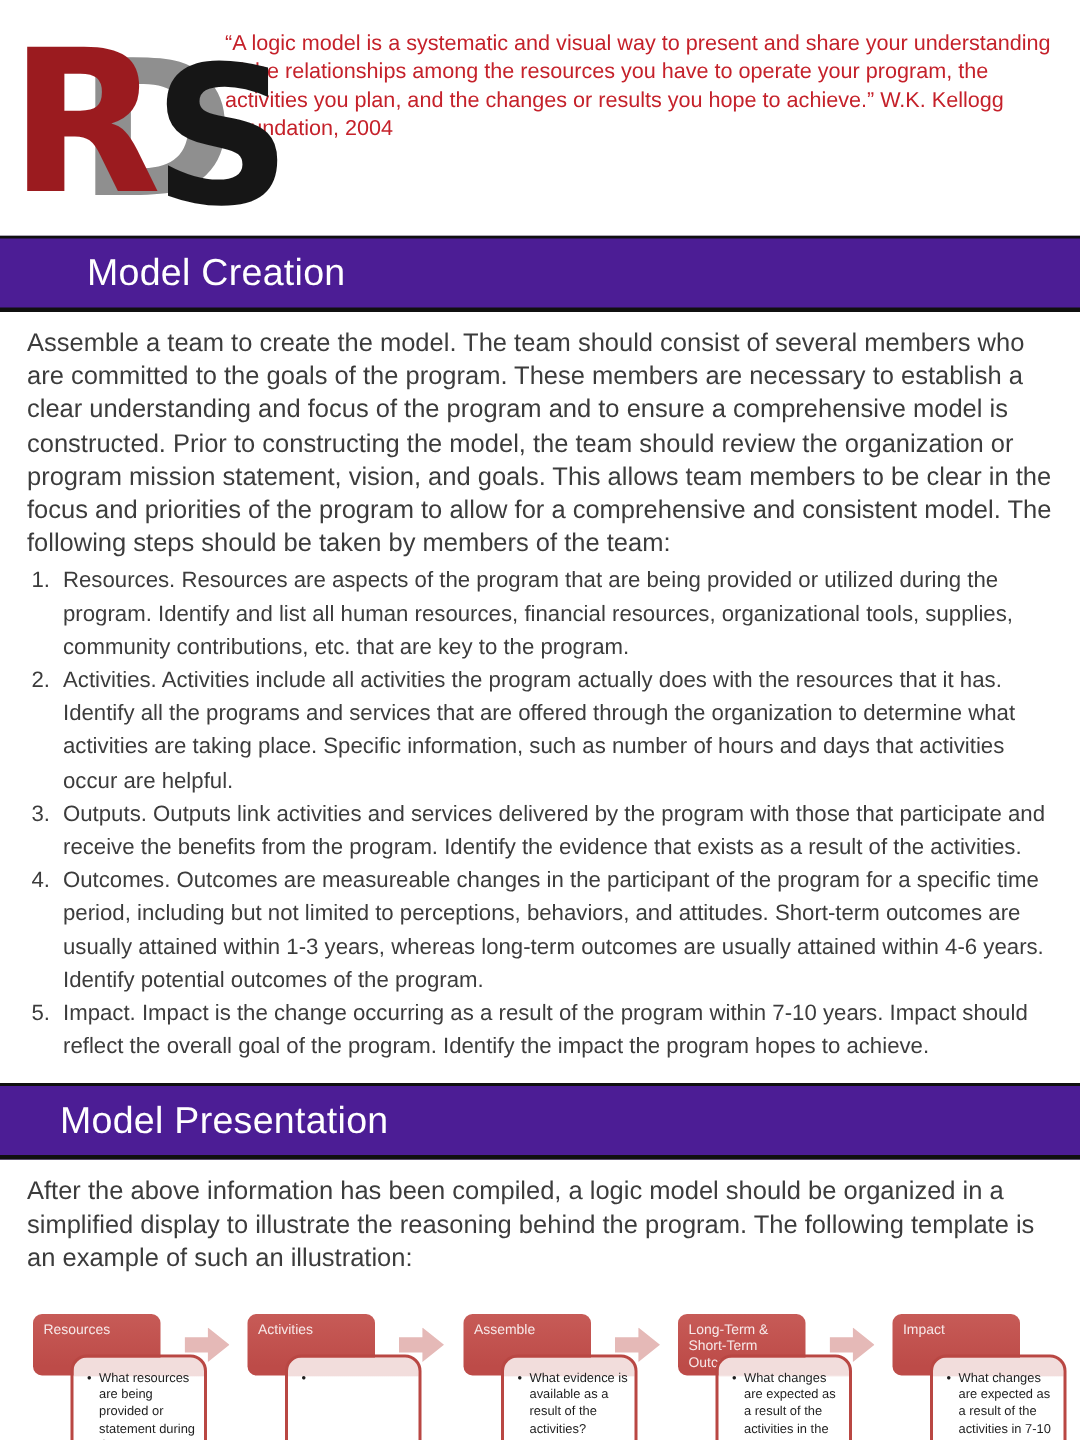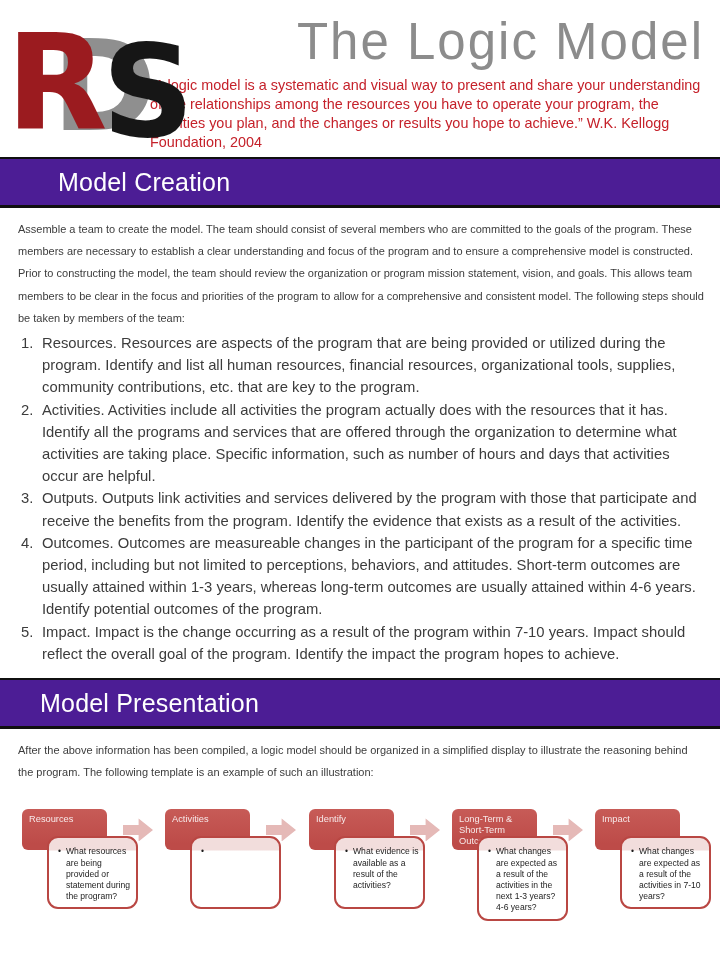--- a/index.html
+++ b/index.html
@@ -41,21 +41,21 @@
     height:51px;
     color:#ffffff;
     font-size:25px;
     line-height:46px;
     padding-left:58px;
     letter-spacing:0.2px;
   }
 
   
   .content { padding:10px 16px 0 18px; }
-  .para { font-size:11px; line-height:22.2px; color:#3c3c3c; }
+  .para { font-size:17px; line-height:22.2px; color:#3c3c3c; }
   .num-list { margin-top:3px; }
   .num-item { display:flex; font-size:14.8px; line-height:22.2px; }
   .num-item .num { width:24px; flex:none; padding-left:3px; }
   .num-item .txt { flex:1; padding-right:2px; }
 
   
   .diagram { position:relative; height:150px; margin-top:26px; }
   .dgroup { position:absolute; top:0; width:116px; }
   .g1{left:22px;} .g2{left:165px;} .g3{left:309px;} .g4{left:452px;} .g5{left:595px;}
   .dheader {
@@ -88,21 +88,20 @@
 </head>
 <body>
 
 <div class="header">
   <div class="logo">
     <span class="l-d">D</span>
     <span class="l-r">R</span>
     <span class="l-s">S</span>
   </div>
   <div class="header-right">
-    <div class="doc-title">The Logic Model</div>
     <div class="doc-quote">“A logic model is a systematic and visual way to present and share your understanding of the relationships among the resources you have to operate your program, the activities you plan, and the changes or results you hope to achieve.”  W.K. Kellogg Foundation, 2004</div>
   </div>
 </div>
 
 <div class="section-bar">Model Creation</div>
 
 <div class="content">
   <p class="para">Assemble a team to create the model.  The team should consist of several members who are committed to the goals of the program.  These members are necessary to establish a clear understanding and focus of the program and to ensure a comprehensive model is constructed.  Prior to constructing the model, the team should review the organization or program mission statement, vision, and goals.  This allows team members to be clear in the focus and priorities of the program to allow for a comprehensive and consistent model.  The following steps should be taken by members of the team:</p>
   <div class="num-list">
     <div class="num-item">
@@ -147,21 +146,21 @@
 
   <div class="dgroup g2">
     <div class="dheader">Activities</div>
     <div class="dcallout">
       <span class="dbullet">•</span>
     </div>
   </div>
   <div class="darrow a2"></div>
 
   <div class="dgroup g3">
-    <div class="dheader">Identify</div>
+    <div class="dheader">Assemble</div>
     <div class="dcallout">
       <span class="dbullet">•</span>
       <span class="dtext">What evidence is available as a result of the activities?</span>
     </div>
   </div>
   <div class="darrow a3"></div>
 
   <div class="dgroup g4">
     <div class="dheader">Long-Term &amp; Short-Term Outcomes</div>
     <div class="dcallout">

